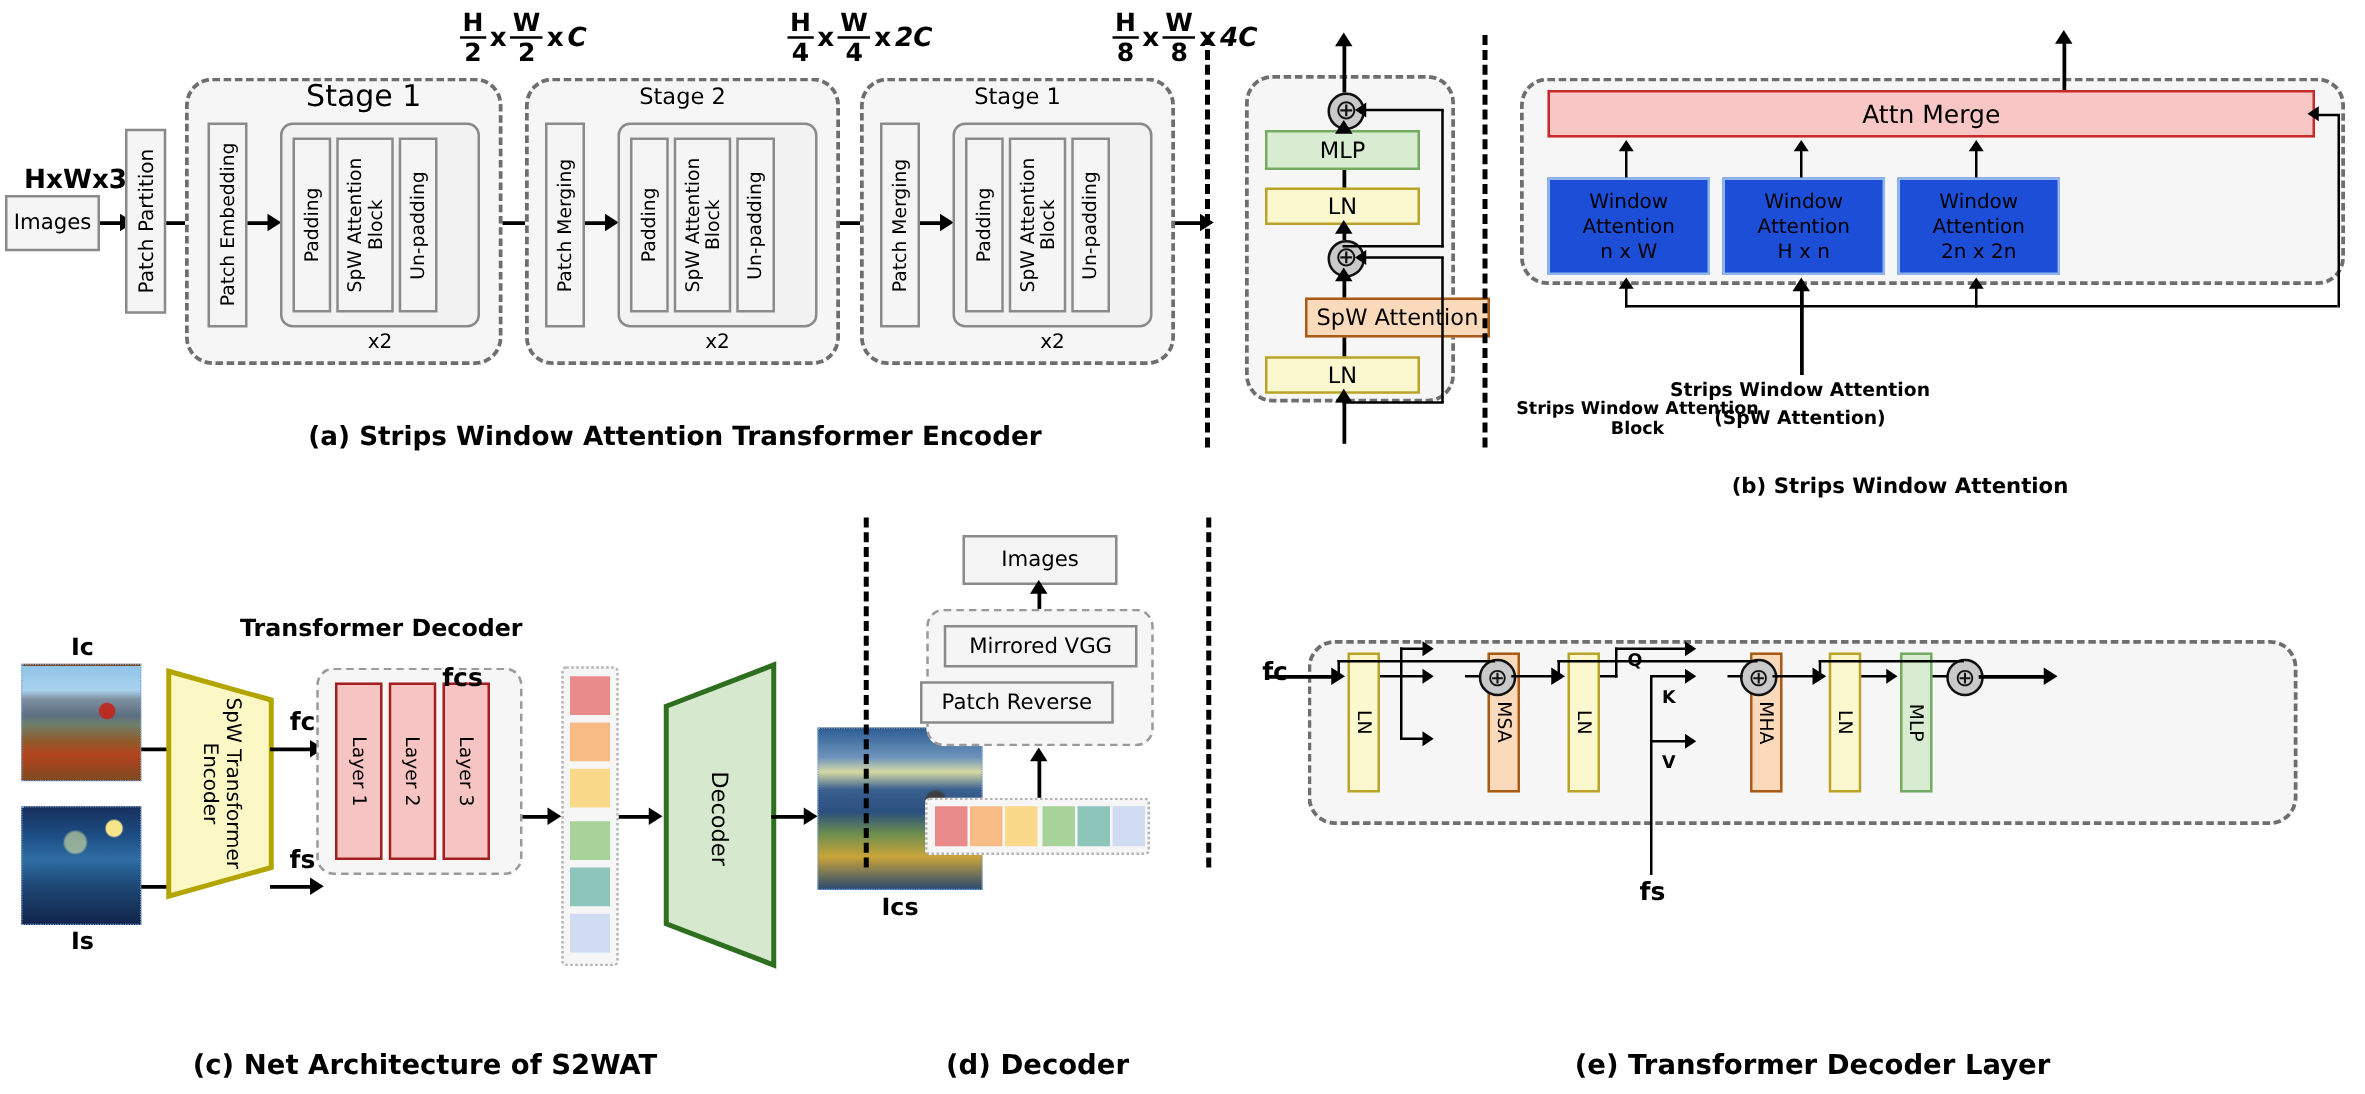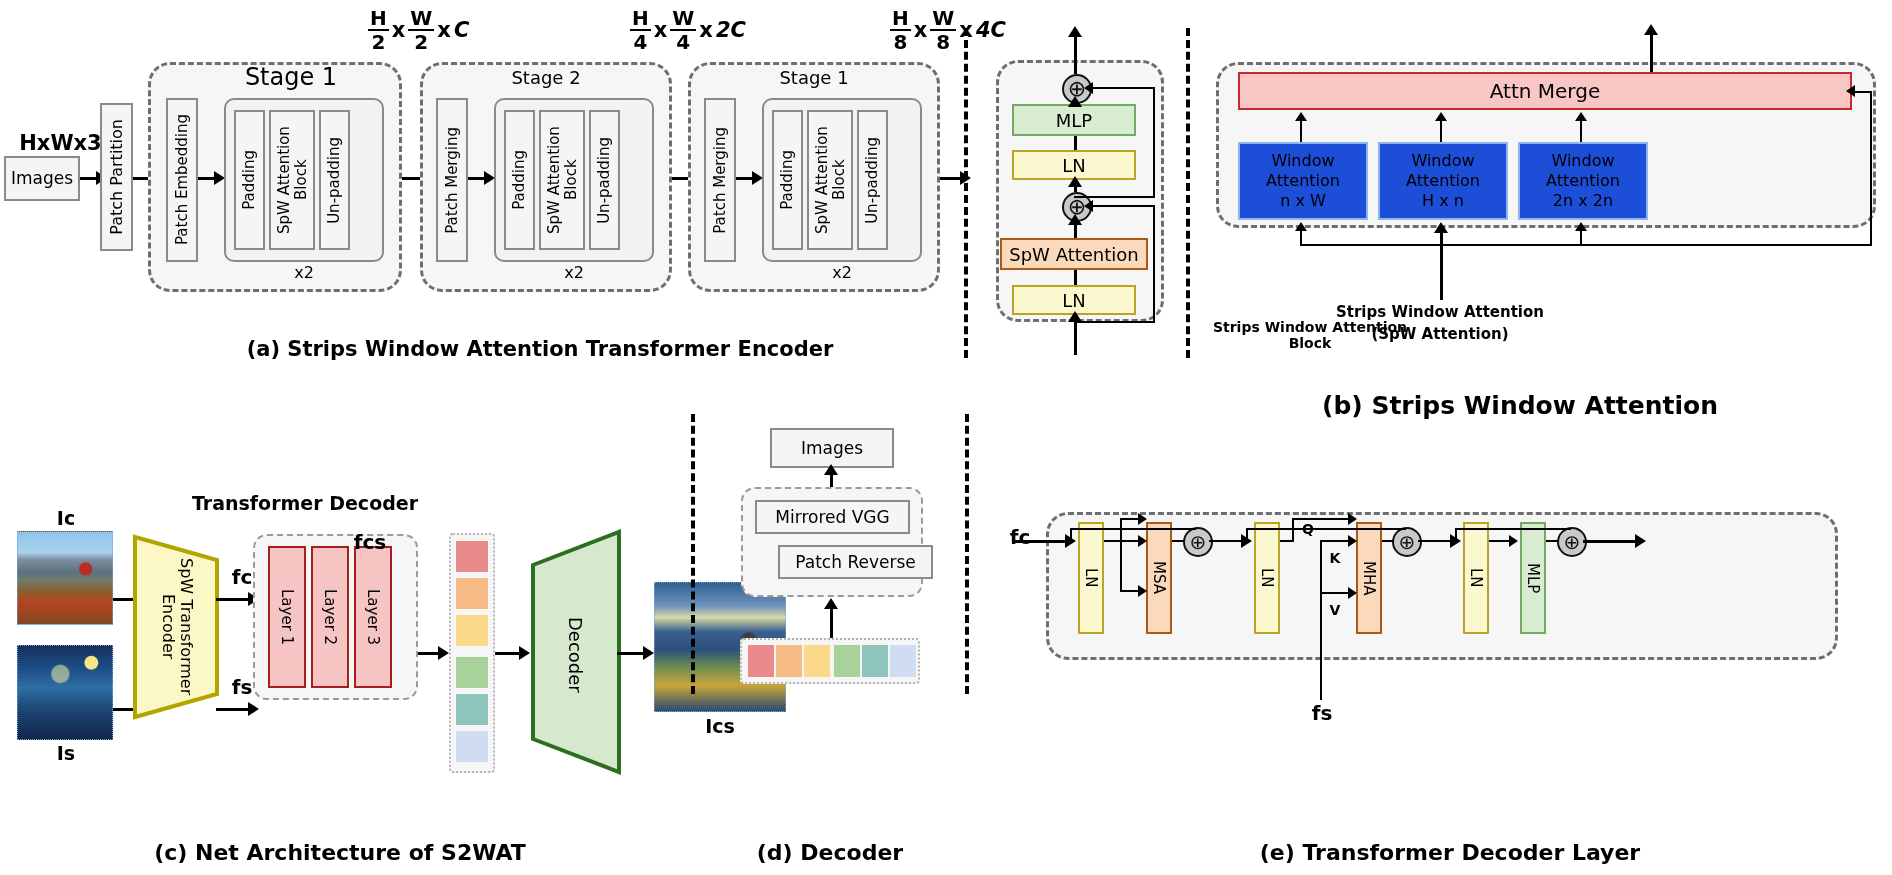--- a/index.html
+++ b/index.html
@@ -25,21 +25,21 @@
   .dot{background:#f6f6f6;border:2px dotted #b4b4b4;border-radius:4px;}
   .vert{writing-mode:vertical-rl;transform:rotate(180deg);}
   .vert2{writing-mode:vertical-rl;}
 
   .lbl{display:flex;align-items:center;justify-content:center;text-align:center;line-height:1.15;}
   .bold{font-weight:bold;}
 
   
   .c-yellow{background:#fbf8cf;border:2px solid #b9a429;}
   .c-green{background:#d7ecd0;border:2px solid #74ab63;}
-  .c-orange{background:#fbd9bb;border:2px solid #a85a17;}
+  .c-orange{background:#fbd9bb;border:2px solid #a85a17;margin-left:44px;}
   .c-red{background:#f9c6c6;border:2px solid #c62a2a;}
   .c-blue{background:#1d4ed8;border:2px solid #8fb6ec;}
   .c-pink{background:#f7c4c4;border:2px solid #a32020;}
 
   
   .ah{position:absolute;height:3px;background:#000;}
   .av{position:absolute;width:3px;background:#000;}
   .atip{position:absolute;width:0;height:0;}
   .tip-r{border-top:7px solid transparent;border-bottom:7px solid transparent;border-left:11px solid #000;}
   .tip-l{border-top:7px solid transparent;border-bottom:7px solid transparent;border-right:11px solid #000;}
@@ -303,21 +303,21 @@
   <div class="av" style="left:1870px;top:92px;width:2px;height:154px;"></div>
   <div class="ah" style="left:1852px;top:91px;width:20px;height:2px;"></div>
   <div class="atip tip-l" style="left:1846px;top:85px;border-top-width:6px;border-bottom-width:6px;border-right-width:9px;"></div>
 
   <div class="av" style="left:1440px;top:228px;height:72px;"></div>
   <div class="atip tip-u" style="left:1434px;top:222px;"></div>
 
   <div class="abs lbl bold" style="left:1290px;top:302px;width:300px;height:22px;font-size:15px;">Strips Window Attention</div>
   <div class="abs lbl bold" style="left:1290px;top:324px;width:300px;height:22px;font-size:15px;">(SpW Attention)</div>
 
-  <div class="abs lbl bold" style="left:1170px;top:392px;width:700px;height:28px;font-size:25px;">(b) Strips Window Attention</div>
+  <div class="abs lbl bold" style="left:1170px;top:376px;width:700px;height:28px;font-size:17px;">(b) Strips Window Attention</div>
 
   <div class="abs lbl bold" style="left:18px;top:507px;width:96px;height:24px;font-size:19px;">Ic</div>
   <div class="abs img-frame img-c" style="left:17px;top:531px;width:96px;height:94px;"></div>
 
   <div class="abs img-frame img-s" style="left:17px;top:645px;width:96px;height:95px;"></div>
   <div class="abs lbl bold" style="left:18px;top:742px;width:96px;height:24px;font-size:19px;">Is</div>
 
   <div class="ah" style="left:113px;top:598px;width:28px;"></div>
   <div class="atip tip-r" style="left:134px;top:592px;"></div>
   <div class="ah" style="left:113px;top:708px;width:28px;"></div>
@@ -382,21 +382,21 @@
   <div class="abs lbl bold" style="left:60px;top:838px;width:560px;height:30px;font-size:22px;">(c) Net Architecture of S2WAT</div>
 
   <div class="divider" style="left:691px;top:414px;height:280px;"></div>
 
   <div class="abs box" style="left:770px;top:428px;width:124px;height:40px;font-size:17px;">Images</div>
   <div class="av" style="left:830px;top:468px;height:22px;"></div>
   <div class="atip tip-u" style="left:824px;top:464px;"></div>
 
   <div class="abs dash-thin" style="left:741px;top:487px;width:182px;height:110px;"></div>
   <div class="abs box" style="left:755px;top:500px;width:155px;height:34px;font-size:17px;">Mirrored VGG</div>
-  <div class="abs box" style="left:778px;top:545px;width:155px;height:34px;font-size:17px;">Patch Reverse</div>
+  <div class="abs box" style="left:736px;top:545px;width:155px;height:34px;font-size:17px;">Patch Reverse</div>
 
   <div class="av" style="left:830px;top:604px;height:36px;"></div>
   <div class="atip tip-u" style="left:824px;top:598px;"></div>
 
   <div class="abs dot" style="left:740px;top:638px;width:180px;height:46px;"></div>
   <div class="abs" style="left:748px;top:645px;width:26px;height:32px;background:#e98b8b;"></div>
   <div class="abs" style="left:776px;top:645px;width:26px;height:32px;background:#f7bc85;"></div>
   <div class="abs" style="left:804px;top:645px;width:26px;height:32px;background:#fad98a;"></div>
   <div class="abs" style="left:834px;top:645px;width:26px;height:32px;background:#a7d39a;"></div>
   <div class="abs" style="left:862px;top:645px;width:26px;height:32px;background:#8ec5bb;"></div>

